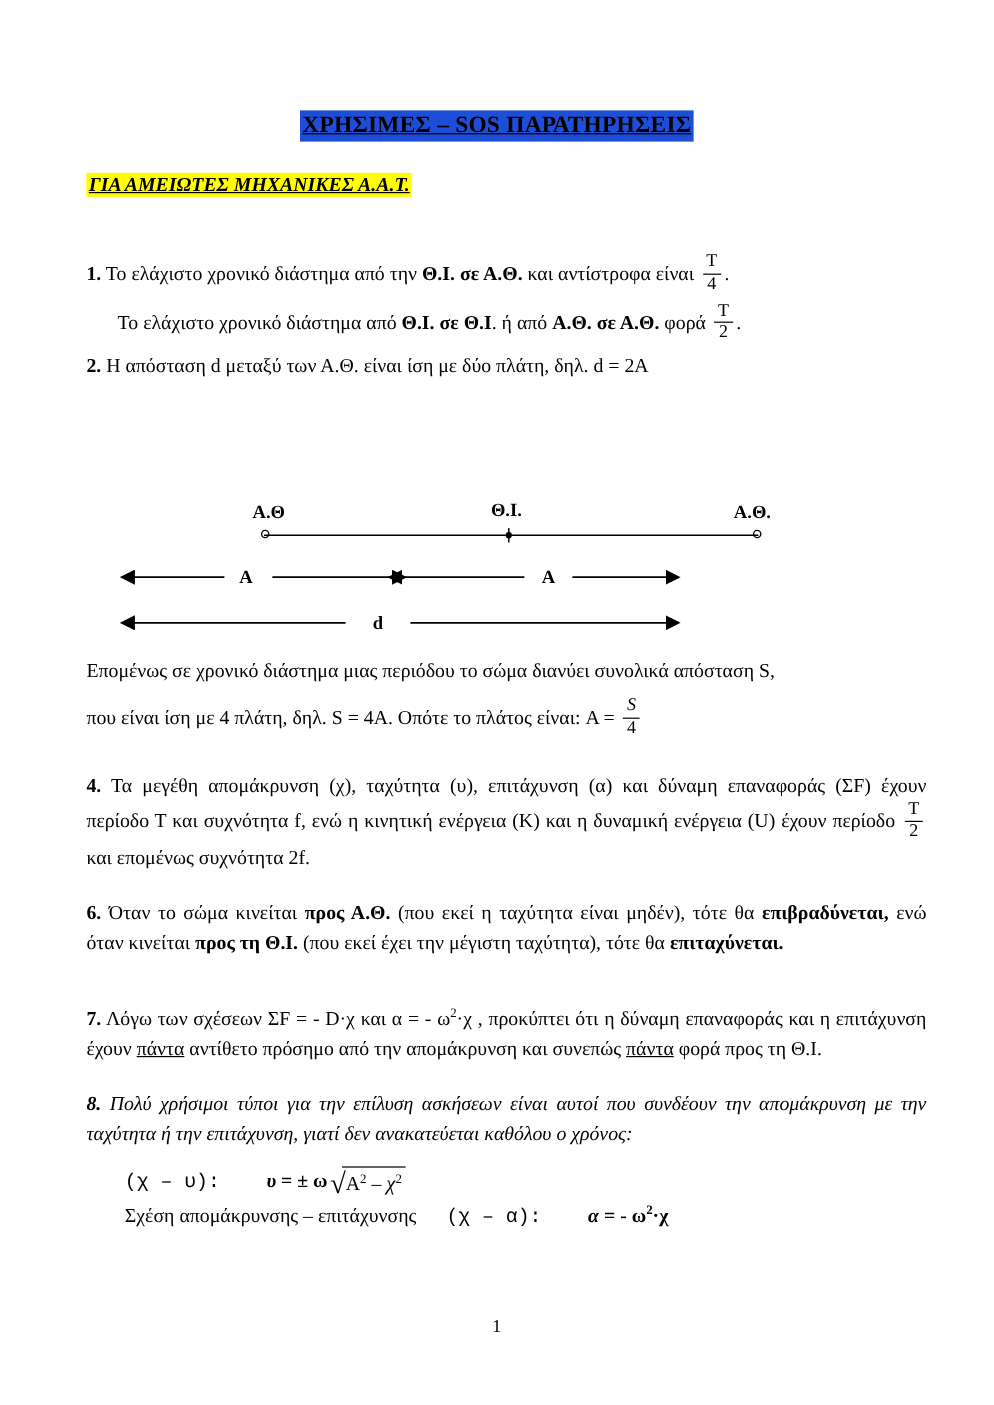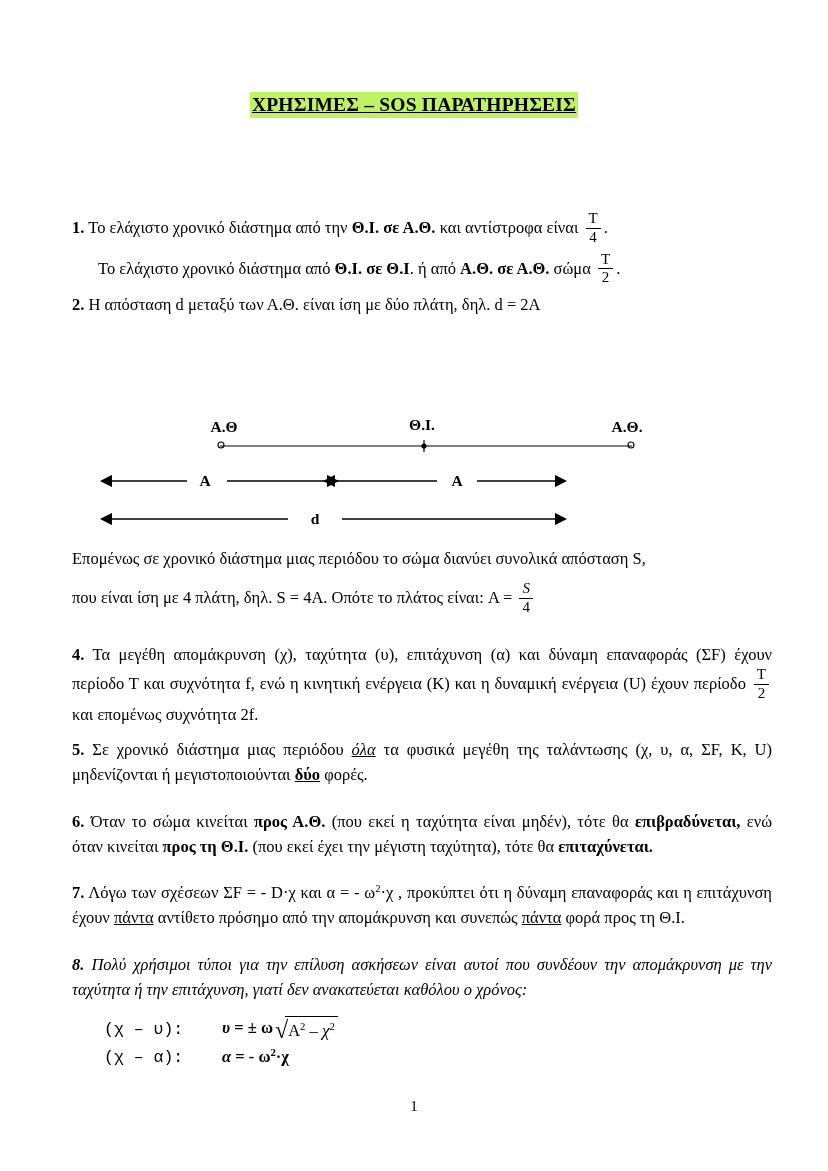--- a/index.html
+++ b/index.html
@@ -23,21 +23,21 @@
     padding: 0;
   }
 
   
   .title-block {
     text-align: center;
     margin-top: 92px;
   }
   .title-line {
     display: inline-block;
-    background: #bef264;
+    background: #1d4ed8;
     font-weight: bold;
     font-size: 19.5px;
     letter-spacing: 0.2px;
     text-decoration: underline;
     line-height: 1.35;
     padding: 0 2px;
   }
   .title-line.l2 { margin-top: 1px; }
 
   .subtitle-wrap {
@@ -151,31 +151,34 @@
 </head>
 <body>
 
 <div class="page">
 
   <div class="title-block">
     <div class="title-line l1">ΧΡΗΣΙΜΕΣ – SOS ΠΑΡΑΤΗΡΗΣΕΙΣ</div>
     <br>
   </div>
 
+  <div class="subtitle-wrap">
+    <span class="subtitle"><span>ΓΙΑ ΑΜΕΙΩΤΕΣ ΜΗΧΑΝΙΚΕΣ Α.Α.Τ.</span></span>
+  </div>
 
   <div class="body">
 
     <div class="para" style="margin-bottom:6px;">
       <span class="num">1.</span>
       <span>Το ελάχιστο χρονικό διάστημα από την </span><b>Θ.Ι. σε Α.Θ.</b><span> και αντίστροφα είναι</span>
       <span class="frac"><span class="numr">T</span><span class="den">4</span></span><span>.</span>
     </div>
 
     <div class="para" style="padding-left:26px; margin-bottom:6px;">
-      <span>Το ελάχιστο χρονικό διάστημα από </span><b>Θ.Ι. σε Θ.Ι</b><span>. ή από </span><b>Α.Θ. σε Α.Θ.</b><span> σώμα</span>
+      <span>Το ελάχιστο χρονικό διάστημα από </span><b>Θ.Ι. σε Θ.Ι</b><span>. ή από </span><b>Α.Θ. σε Α.Θ.</b><span> φορά</span>
       <span class="frac"><span class="numr">T</span><span class="den">2</span></span><span>.</span>
     </div>
 
     <div class="para" style="position:relative; height:258px;">
       <span class="num">2.</span>
       <span>Η απόσταση d μεταξύ των Α.Θ. είναι ίση με δύο πλάτη,  δηλ.   d = 2A</span>
 
       
       <div class="diagram">
         <svg width="700" height="115" viewBox="0 0 700 115" xmlns="http://www.w3.org/2000/svg">
@@ -222,48 +225,45 @@
         <span>που είναι ίση με 4 πλάτη, δηλ.   S = 4A.  Οπότε το πλάτος είναι:   A =</span>
         <span class="frac ital-num"><span class="numr">S</span><span class="den">4</span></span>
       </div>
     </div>
 
     <div class="para just" style="margin-top:27px;">
       <span class="num">4.</span>
       <span>Τα μεγέθη απομάκρυνση (χ), ταχύτητα (υ), επιτάχυνση (α) και δύναμη επαναφοράς (ΣF) έχουν περίοδο Τ και συχνότητα f, ενώ η κινητική ενέργεια (Κ) και η δυναμική ενέργεια (U) έχουν περίοδο </span><span class="frac"><span class="numr">T</span><span class="den">2</span></span><span> και επομένως συχνότητα 2f.</span>
     </div>
 
-    <div class="para just" style="margin-top:11px;">
-      <span class="num">5.</span>
-      <span>Σε χρονικό διάστημα μιας περιόδου </span><span class="iu">όλα</span><span> τα φυσικά μεγέθη της ταλάντωσης (χ, υ, α, ΣF, K, U) μηδενίζονται ή μεγιστοποιούνται  </span><span class="bu">δύο</span><span> φορές.</span>
-    </div>
 
     <div class="para just" style="margin-top:22px;">
       <span class="num">6.</span>
       <span>Όταν το σώμα κινείται </span><b>προς Α.Θ.</b><span> (που εκεί η ταχύτητα είναι μηδέν), τότε θα </span><b>επιβραδύνεται,</b><span> ενώ όταν κινείται </span><b>προς τη Θ.Ι.</b><span> (που εκεί έχει την μέγιστη ταχύτητα), τότε θα </span><b>επιταχύνεται.</b>
     </div>
 
-    <div class="para just" style="margin-top:22px;">
+    <div class="para just" style="margin-top:38px;">
       <span class="num">7.</span>
       <span>Λόγω των σχέσεων ΣF = - D·χ  και  α = - ω</span><sup class="sq">2</sup><span>·χ , προκύπτει ότι η δύναμη επαναφοράς και η επιτάχυνση έχουν </span><span class="u">πάντα</span><span> αντίθετο πρόσημο από την απομάκρυνση και συνεπώς </span><span class="u">πάντα</span><span> φορά προς τη Θ.Ι.</span>
     </div>
 
     <div class="para just" style="margin-top:22px;font-style:italic;">
       <span class="num">8.</span>
       <span>Πολύ χρήσιμοι τύποι για την επίλυση ασκήσεων είναι αυτοί που συνδέουν την απομάκρυνση με την ταχύτητα ή την επιτάχυνση, γιατί δεν ανακατεύεται καθόλου ο χρόνος:</span>
     </div>
 
     <div class="formulas">
       <div class="frow">
         <span class="fvar">(χ – υ):</span>
         <span class="fexpr">
           <span class="v">υ</span><span> = </span><span>± ω</span><span class="sqrt-wrap"><span class="sqrt-sign">√</span><span class="radicand"><span>A</span><sup class="sq">2</sup><span> – </span><span class="chi">χ</span><sup class="sq">2</sup></span></span>
         </span>
       </div>
       <div class="frow" style="margin-top:2px;">
+        <span class="fname">Σχέση απομάκρυνσης – επιτάχυνσης</span>
         <span class="fvar">(χ – α):</span>
         <span class="fexpr">
           <span class="v">α</span><span> = - </span><span>ω</span><sup class="sq">2</sup><span class="chi">·χ</span>
         </span>
       </div>
     </div>
 
   </div>
 
   <div class="pageno">1</div>

